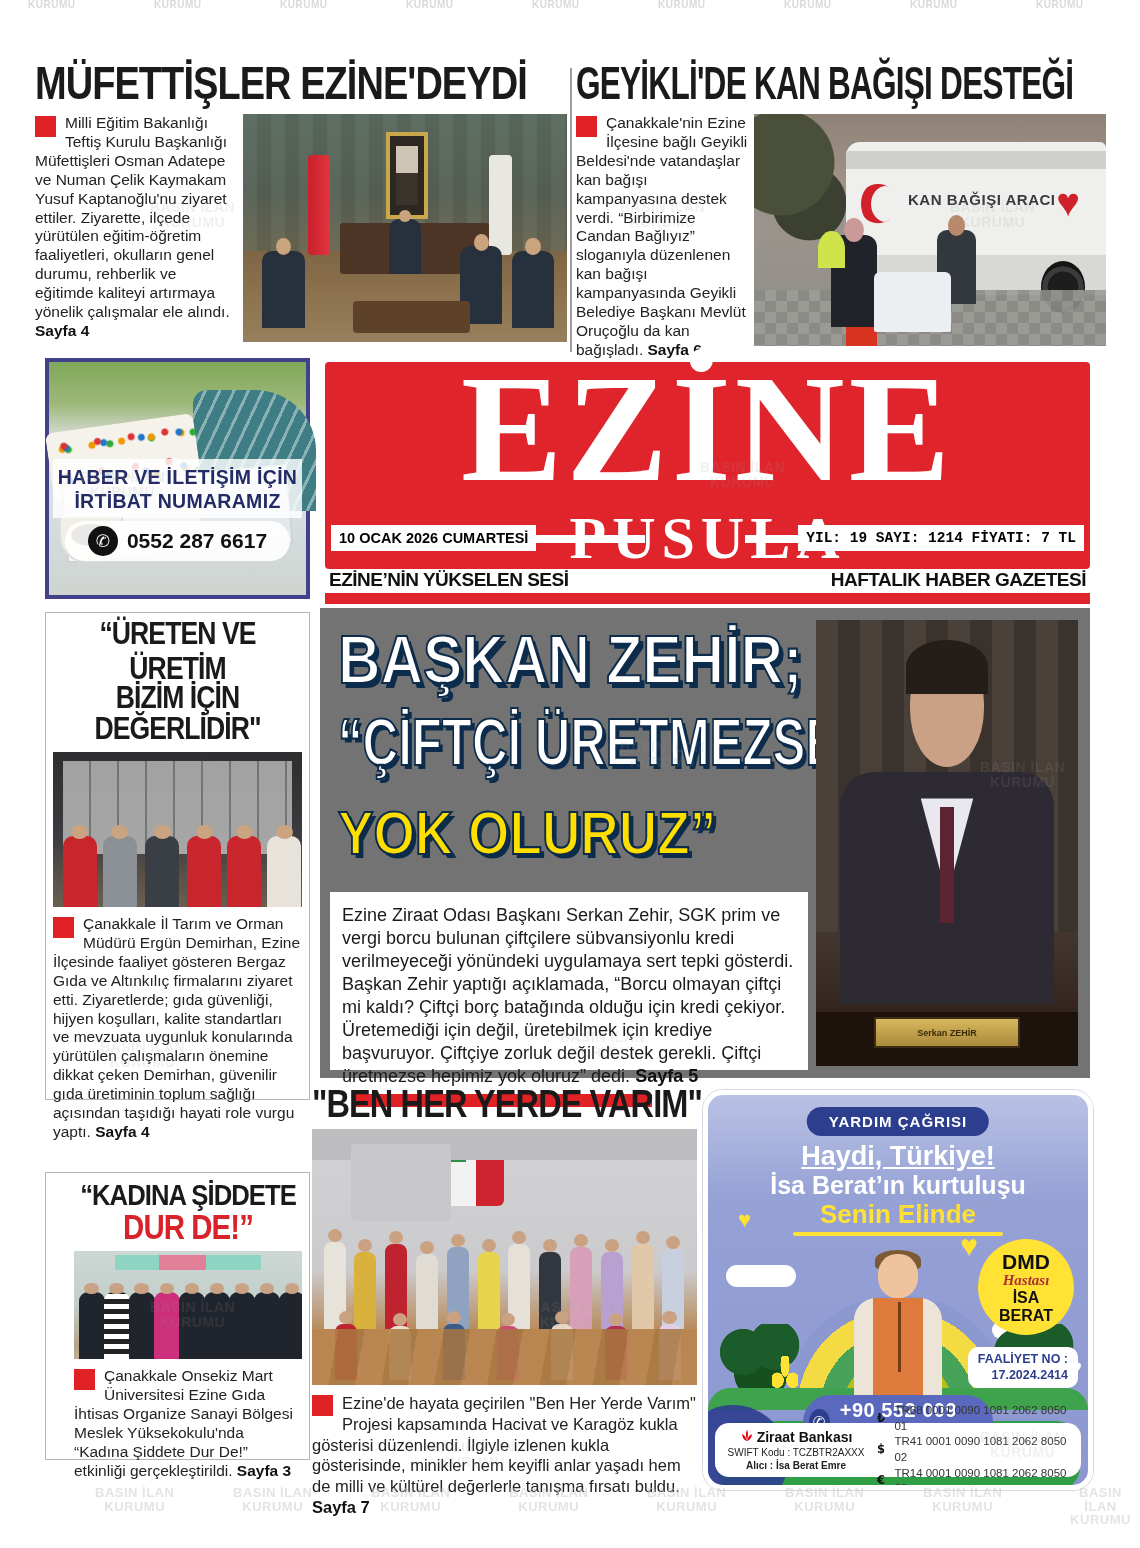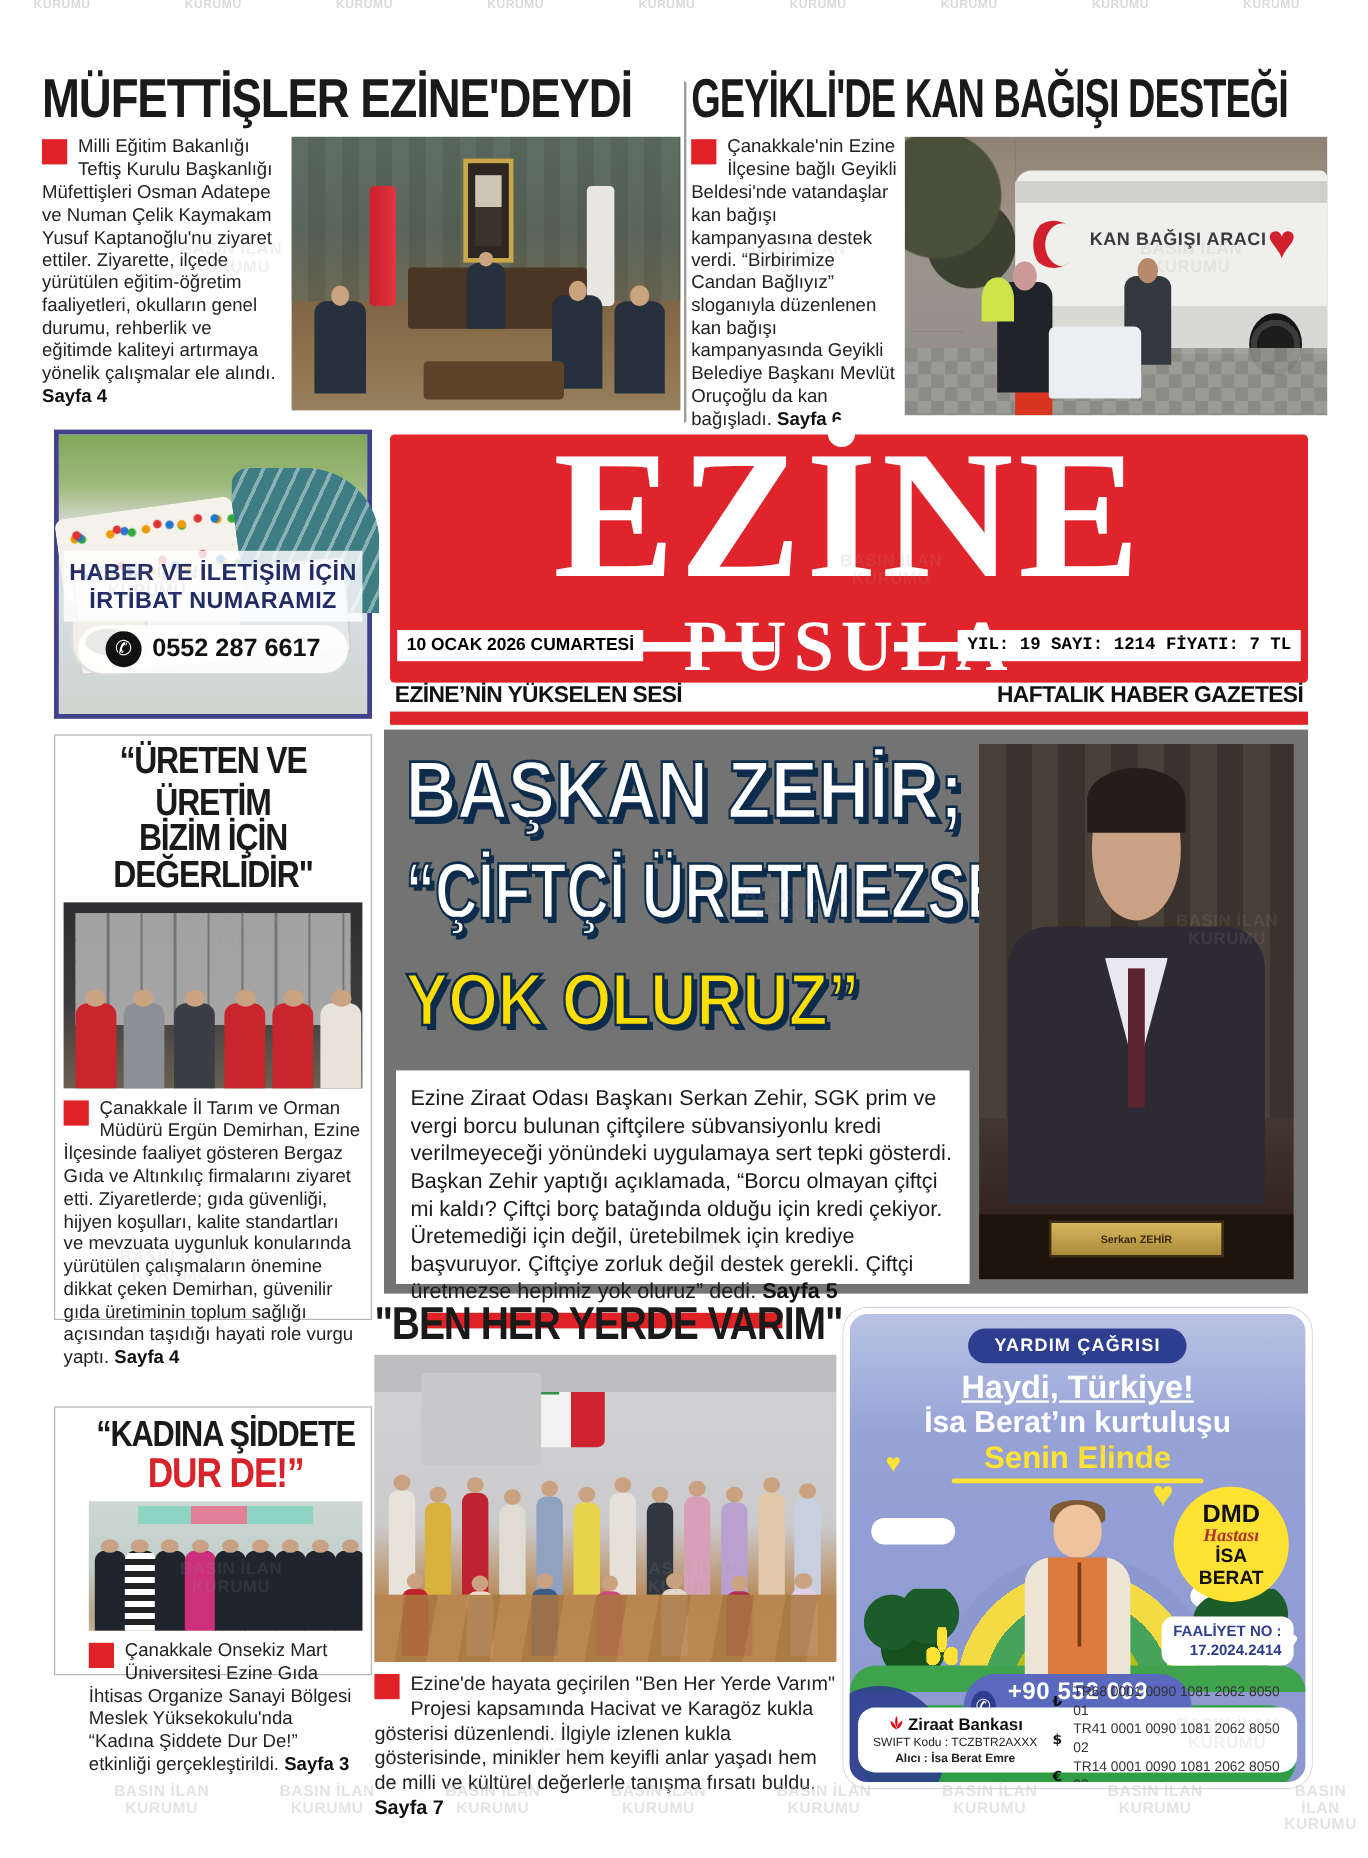--- a/index.html
+++ b/index.html
@@ -108,21 +108,21 @@
   .ph-port .panel { position:absolute; inset:0 0 30% 0; background:repeating-linear-gradient(90deg,#4a403a 0 22px,#3a322c 22px 44px); }
   .ph-port .suit { position:absolute; left:9%; right:9%; bottom:14%; height:52%; background:#2e2a33; border-radius:34px 34px 0 0; }
   .ph-port .shirt { position:absolute; left:40%; right:40%; bottom:38%; height:22%; background:#e8e8ee; clip-path:polygon(0 0,100% 0,50% 100%); }
   .ph-port .tie { position:absolute; left:47.5%; width:5%; bottom:32%; height:26%; background:#5c2430; }
   .ph-port .head { position:absolute; left:36%; top:7%; width:28%; height:26%; background:#caa184; border-radius:46% 46% 50% 50%; }
   .ph-port .hair { position:absolute; left:34.5%; top:4.5%; width:31%; height:12%; background:#241d18; border-radius:50% 50% 0 0; }
   .ph-port .desk { position:absolute; left:0; right:0; bottom:0; height:12%; background:#1d130c; }
   .ph-port .plate { position:absolute; left:22%; bottom:4%; width:56%; height:7%; background:linear-gradient(180deg,#d8b75e,#a98a3a); border:2px solid #3a2e14; display:flex; align-items:center; justify-content:center; font-size:9px; font-weight:700; color:#3a2c08; }
 
   
-  #lbox2 { top:1172px; height:224px;padding-left:28px; }
+  #lbox2 { top:1172px; height:288px;padding-left:28px; }
   #lbox2 .lb-head1 { font-size:27px; line-height:31px; }
   #lbox2 .lb-head2 { font-size:31px; line-height:34px; color:#d8232a; }
   .ph-women { background:linear-gradient(180deg,#cdd8d4 0%,#c2cec9 50%,#b5a488 88%,#c0b092 100%); }
   .ph-women .banner { position:absolute; left:18%; top:4%; width:64%; height:14%; background:linear-gradient(90deg,#7fd4c0 0 30%, #e86a8a 30% 62%, #7fd4c0 62% 100%); opacity:.8; }
   .ph-women .f { position:absolute; bottom:0; width:26px; height:62%; background:#20242c; border-radius:9px 9px 0 0; }
   .ph-women .f::before { content:""; position:absolute; left:22%; top:-14%; width:56%; height:17%; background:#c9a184; border-radius:50%; }
   .ph-women .f.pink { background:#cc2f7b; }
   .ph-women .f.stripe { background:repeating-linear-gradient(0deg,#fff 0 5px,#222 5px 10px); }
 
   

